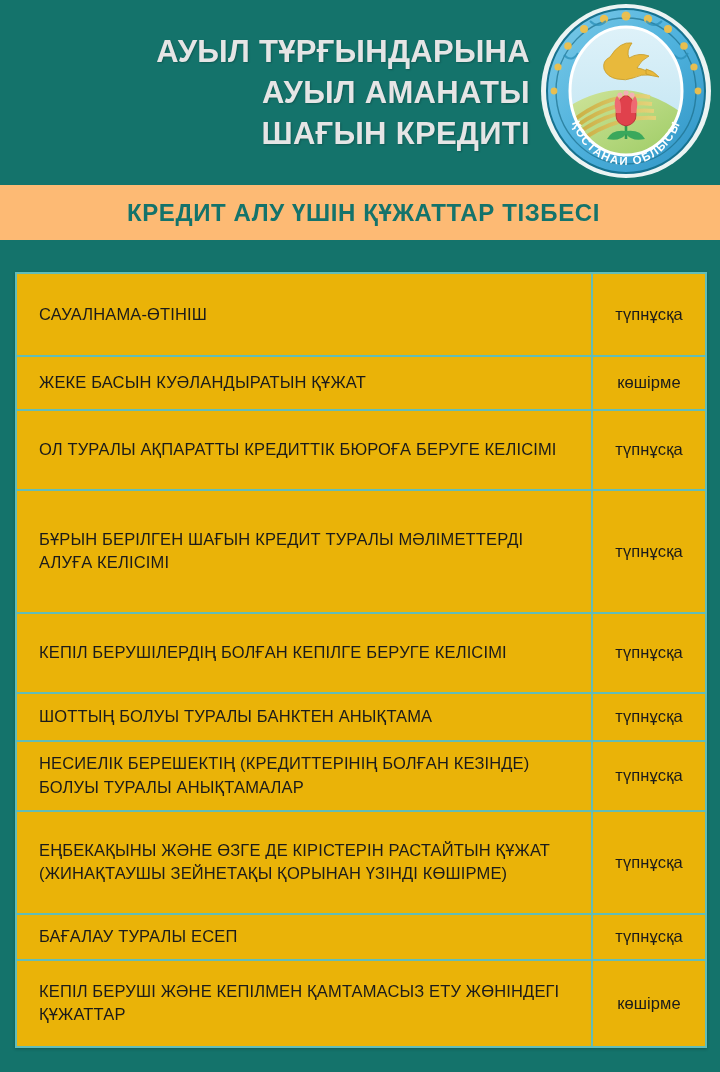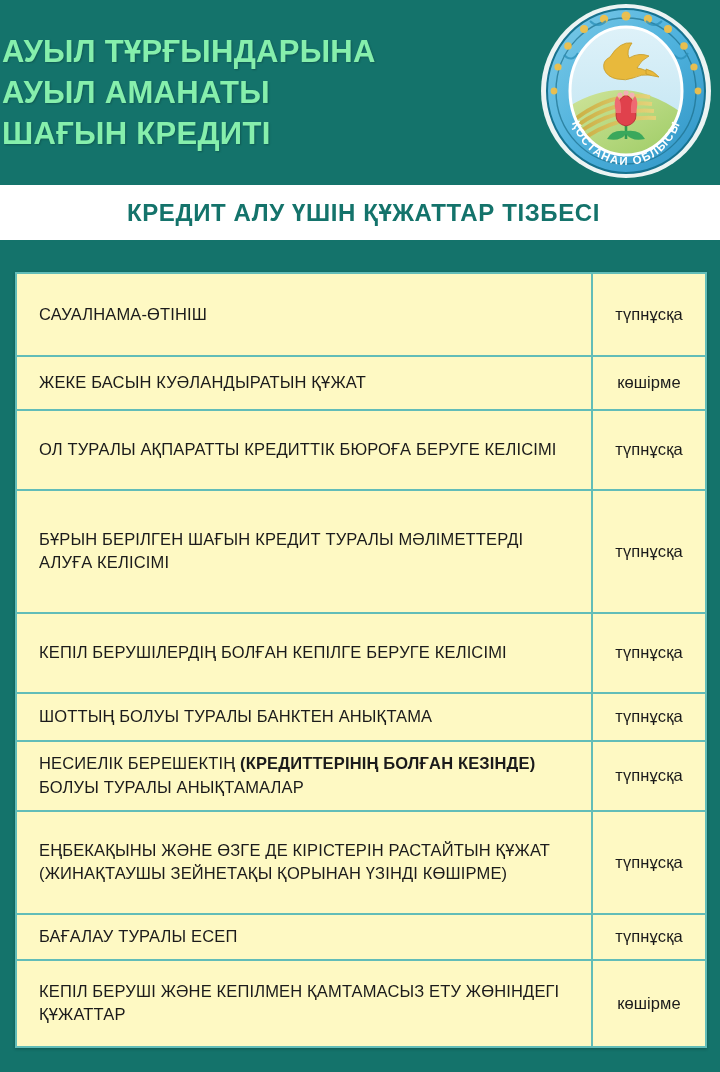--- a/index.html
+++ b/index.html
@@ -26,24 +26,24 @@
   .header {
     position: relative;
     height: 185px;
     background: #14736b;
     display: flex;
     align-items: center;
     box-sizing: border-box;
   }
   .header-title {
     flex: 1 1 auto;
-    padding-left: 2px;
+    padding-left: 10px;
     padding-right: 8px;
-    text-align: left;
-    color: #86efac;
+    text-align: right;
+    color: #e5e5e5;
     font-weight: bold;
     font-size: 31px;
     line-height: 1.33;
     letter-spacing: 0.3px;
     text-shadow: 1px 1px 2px rgba(0,0,0,0.22);
   }
   .header-title .line {
     display: block;
     white-space: nowrap;
   }
@@ -55,21 +55,21 @@
     margin-top: -4px;
     display: flex;
     align-items: center;
     justify-content: center;
   }
   .emblem-wrap svg { display: block; }
 
   
   .subtitle-band {
     height: 55px;
-    background: #ffffff;
+    background: #fdba74;
     display: flex;
     align-items: center;
     justify-content: center;
     padding-left: 7px;
   }
   .subtitle-text {
     color: #14736b;
     font-weight: bold;
     font-size: 24px;
     letter-spacing: 0.6px;
@@ -86,41 +86,41 @@
   .doc-table {
     width: 100%;
     height: 100%;
     border-collapse: collapse;
     background: #ffffff;
     table-layout: fixed;
     box-shadow: 0 1px 3px rgba(0,0,0,0.25);
   }
   .doc-table td {
     border: 2px solid #62bdb8;
-    background: #fef9c3;
+    background: #eab308;
     color: #1b1b1b;
     vertical-align: middle;
     box-sizing: border-box;
     margin-left: 39px;
   }
   .doc-table td.doc-name {
     padding: 6px 10px 6px 22px;
     font-size: 16.5px;
     line-height: 1.42;
     letter-spacing: 0.15px;
     width: 576px;
   }
   .doc-table td.doc-form {
     padding: 6px 12px;
     text-align: center;
     font-size: 16.5px;
     letter-spacing: 0.1px;
     width: 114px;
   }
-  .doc-name b { font-weight: bold; }
+  .doc-name b { font-weight: normal; }
 </style>
 </head>
 <body>
 
 <div class="poster">
 
   <div class="header">
 
     <div class="header-title">
       <span class="line">АУЫЛ ТҰРҒЫНДАРЫНА</span>

